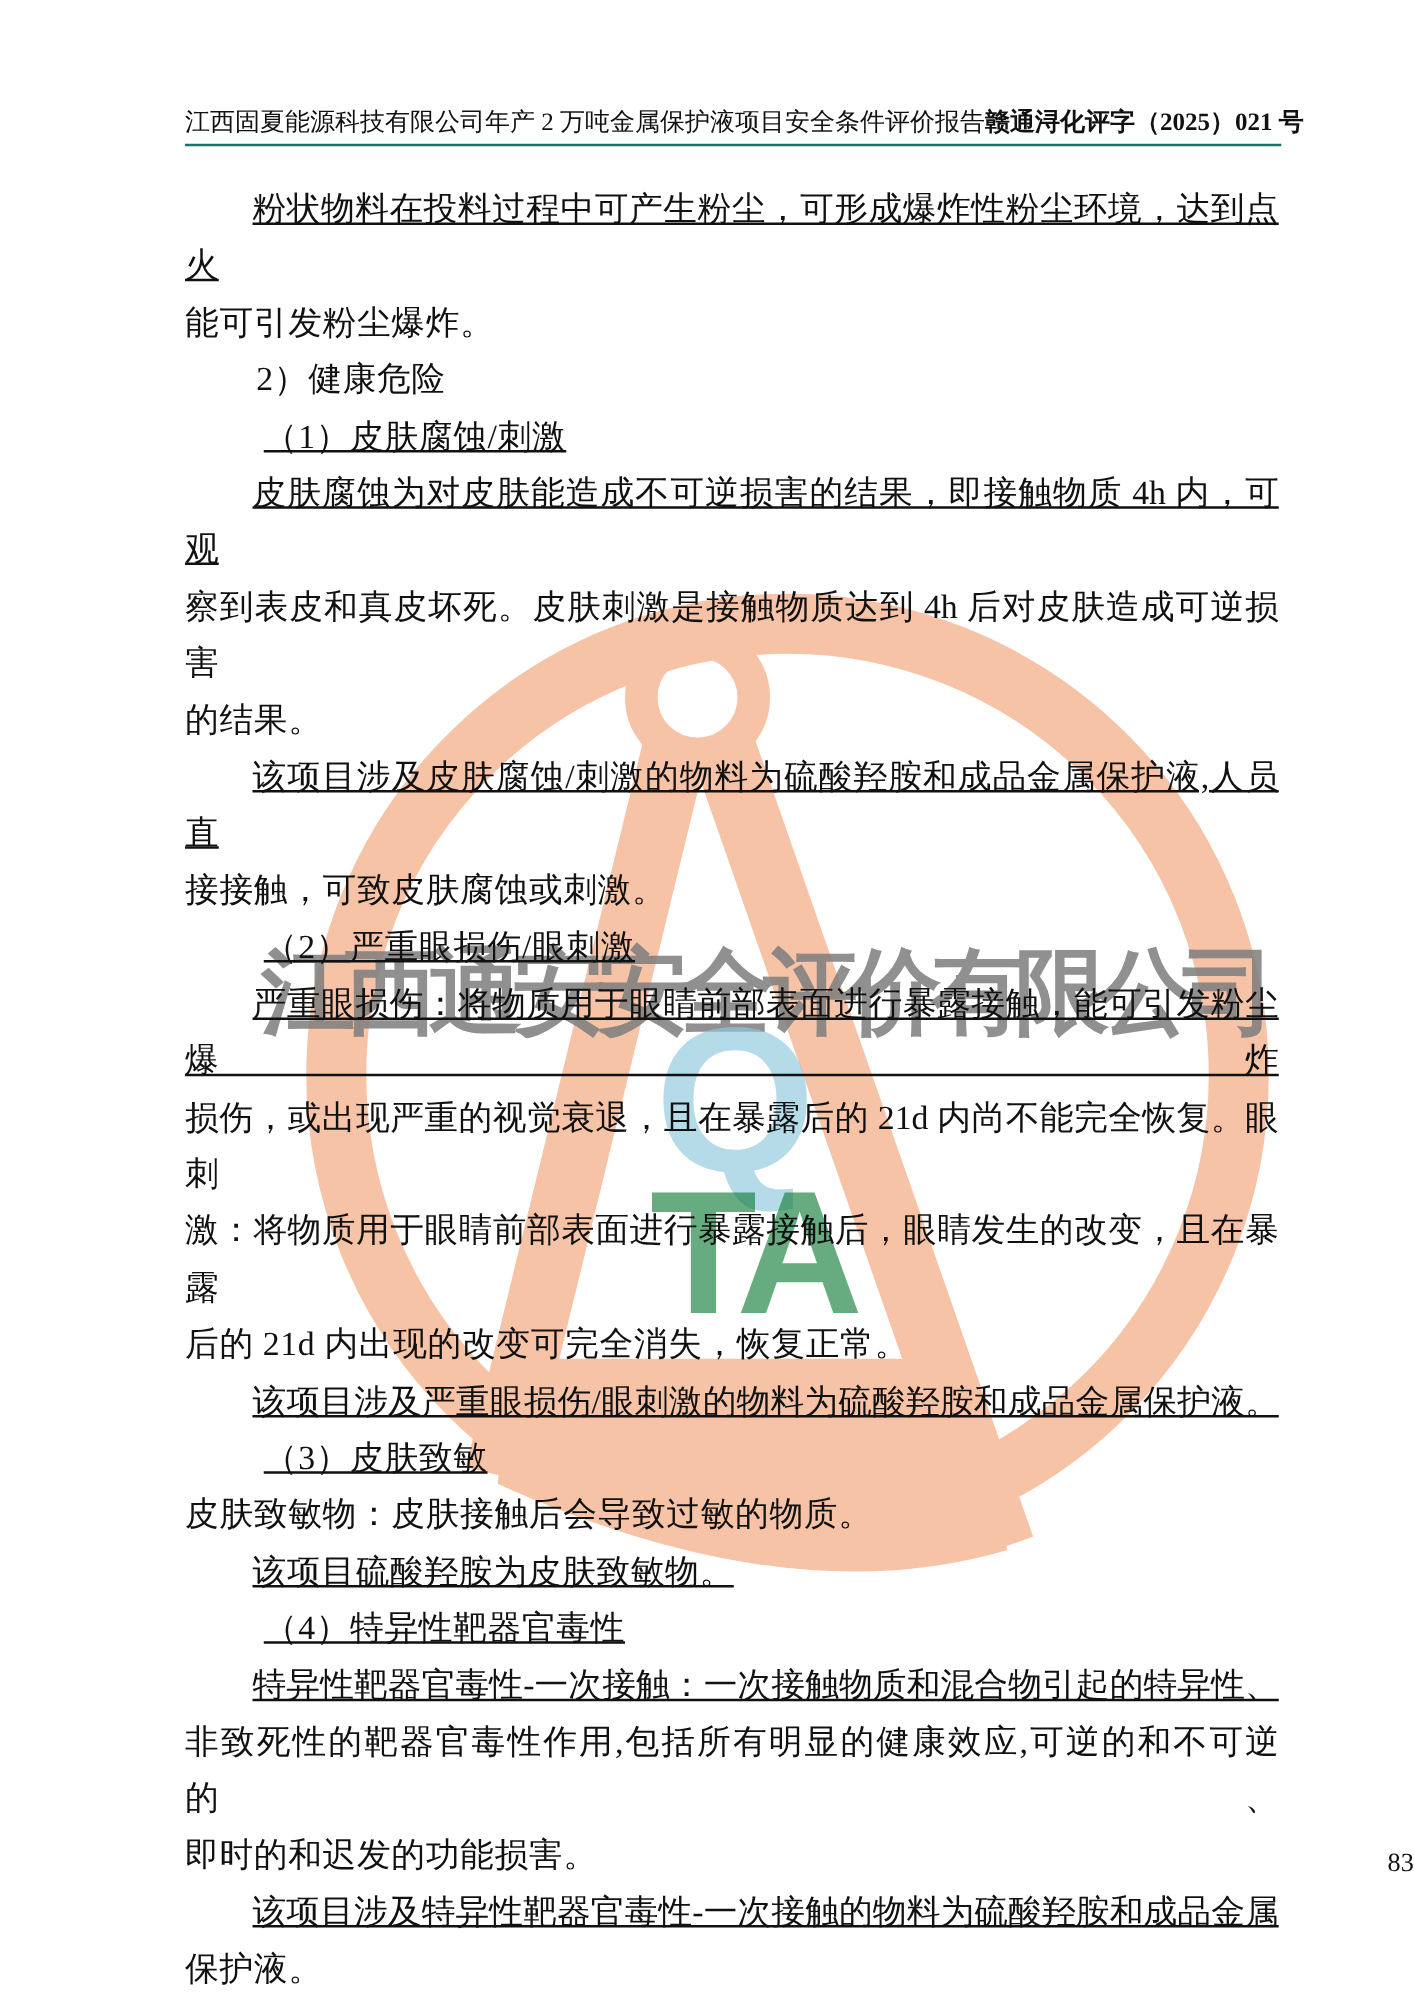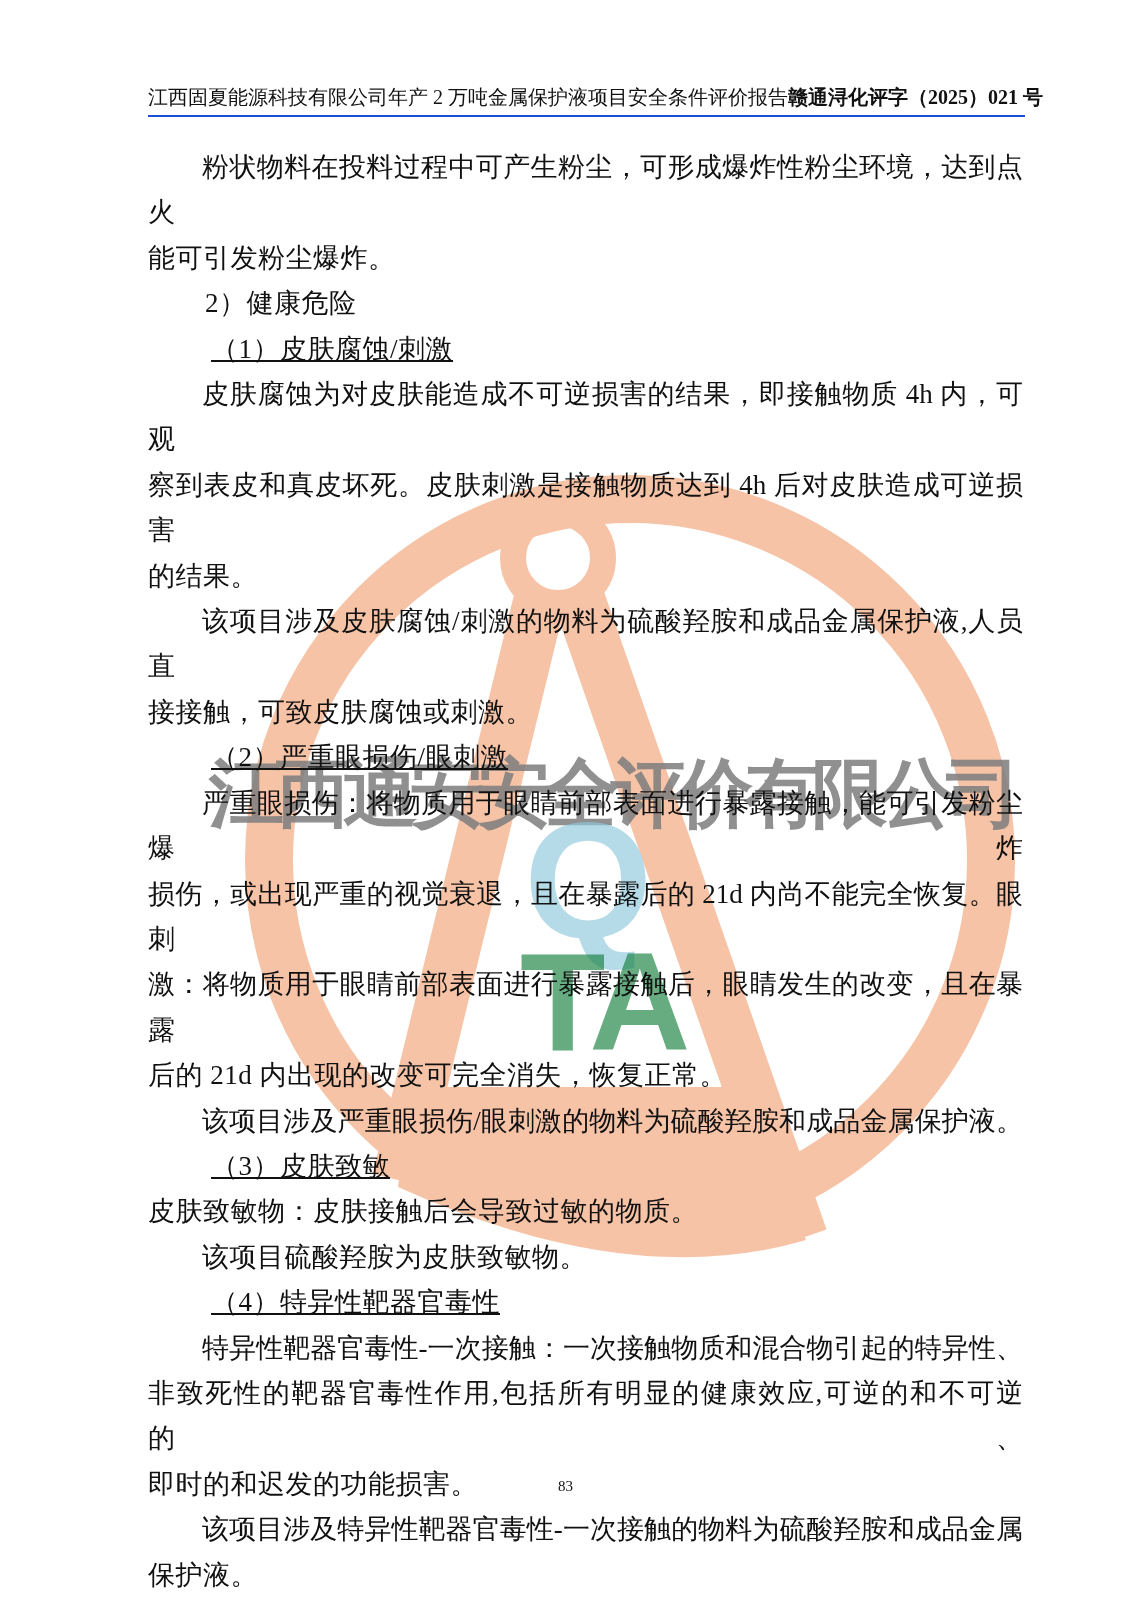--- a/index.html
+++ b/index.html
@@ -38,42 +38,42 @@
     letter-spacing:-6px;
     opacity:0.65;
   }
 
   
   .content{position:absolute;inset:0;z-index:1;}
 
   .hdr{
     position:absolute;left:148px;top:84px;width:877px;
     display:flex;justify-content:space-between;align-items:flex-end;
-    border-bottom:2px solid #1d4ed8;
+    border-bottom:2px solid #0f766e;
     padding-bottom:4px;
     font-size:20px;color:#111;
     white-space:nowrap;
   }
   .hdr .hdr-right{font-weight:bold;}
 
   .body-text{
     position:absolute;left:148px;top:145px;width:875px;
     font-size:27px;line-height:45.4px;color:#111;
     letter-spacing:0.5px;
   }
   .ln{white-space:nowrap;}
   .ln.jst{white-space:normal;text-align:justify;text-align-last:justify;letter-spacing:0;}
-  .ind-para{text-indent:54px;}
+  .ind-para{text-indent:54px;text-decoration:underline;}
   .ind-num{text-indent:57px;}
   .ind-paren{text-indent:63px;text-decoration:underline;}
   .ind-flush{text-indent:0;}
 
   .pageno{
     position:absolute;left:0;top:1478px;width:1131px;
-    text-align:center;font-size:15px;color:#111;
+    text-align:right;font-size:21px;color:#111;
   }
 </style>
 </head>
 <body>
 
 <div class="page">
 
   <div class="watermark">
     <svg class="wm-logo" width="1131" height="1600" viewBox="0 0 1131 1600">
 

